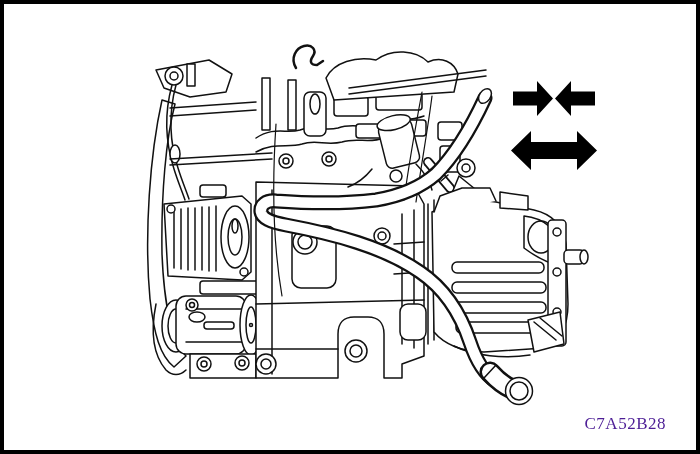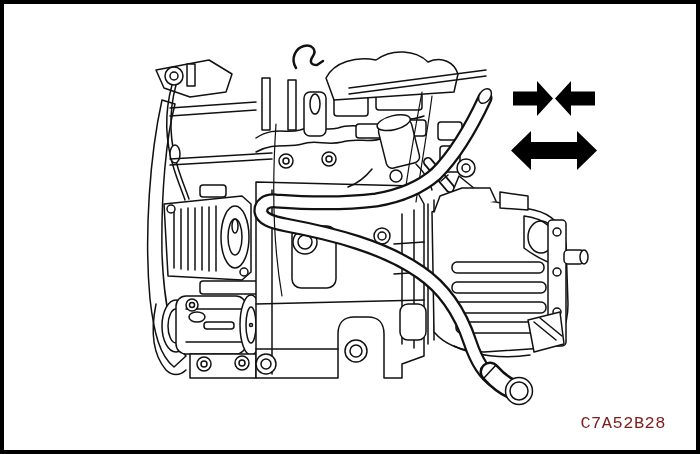--- a/index.html
+++ b/index.html
@@ -11,22 +11,22 @@
     background:#ffffff;
     overflow:hidden;
     font-family:"Liberation Sans", sans-serif;
   }
   .art{position:absolute;left:0;top:0;width:700px;height:454px;}
   .figure-code{
     position:absolute;
     top:410px;right:30px;
     font-size:17px;
     letter-spacing:0.5px;
-    color:#7f1d1d;
-    font-family:Liberation Mono, monospace;
+    color:#4c1d95;
+    font-family:Liberation Serif, serif;
   }
   svg *{vector-effect:non-scaling-stroke;}
 </style>
 </head>
 <body>
 
 <div class="frame">
 
   <svg class="art" viewBox="0 0 700 454" xmlns="http://www.w3.org/2000/svg">
 

